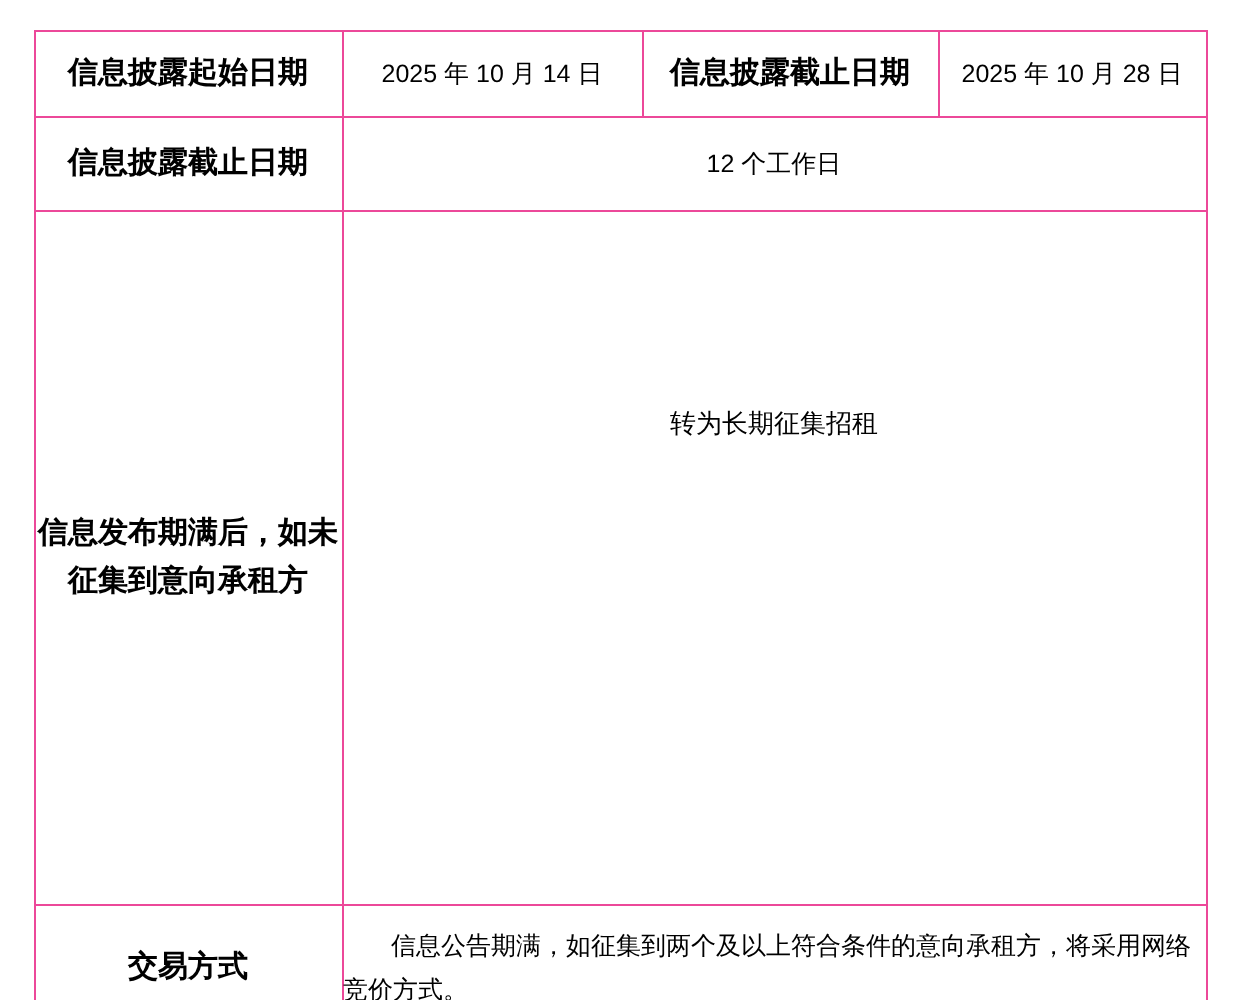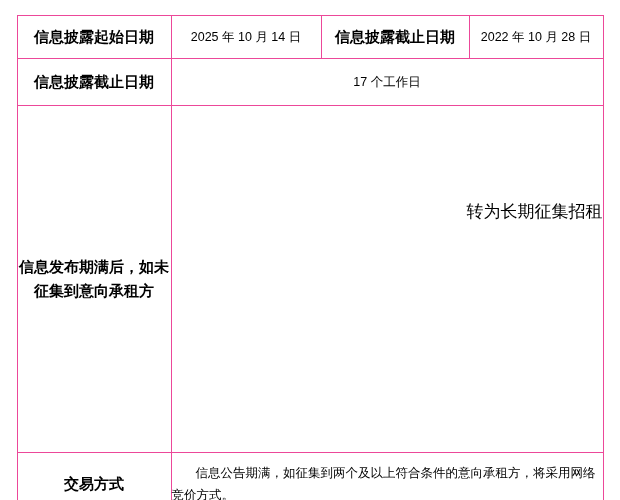--- a/index.html
+++ b/index.html
@@ -51,22 +51,22 @@
   }
   .val-center {
     font-family: "Liberation Sans", "DejaVu Sans", sans-serif;
     font-size: 12.5px;
     text-align: center;
     line-height: 20px;
     padding: 6px 4px;
   }
   .val-left {
     font-family: "Liberation Sans", "DejaVu Sans", sans-serif;
-    font-size: 17px;
-    text-align: right;
+    font-size: 13px;
+    text-align: center;
     line-height: 20px;
     padding: 6px 10px 6px 14px;
     margin-left: 24px;
   }
   .val-indent {
     font-family: "Liberation Sans", "DejaVu Sans", sans-serif;
     font-size: 12.5px;
     text-align: left;
     line-height: 22px;
     padding: 6px 14px 6px 10px;
@@ -93,25 +93,25 @@
       <col style="width:154px">
       <col style="width:150px">
       <col style="width:148px">
       <col style="width:134px">
     </colgroup>
     <tbody>
       <tr class="row-date">
         <td class="lbl">信息披露起始日期</td>
         <td class="val-center">2025 年 10 月 14 日</td>
         <td class="lbl">信息披露截止日期</td>
-        <td class="val-center">2022 年 10 月 28 日</td>
+        <td class="val-center">2025 年 10 月 28 日</td>
       </tr>
       <tr class="row-period">
         <td class="lbl">信息披露截止日期</td>
-        <td class="val-center" colspan="3">17 个工作日</td>
+        <td class="val-center" colspan="3">12 个工作日</td>
       </tr>
       <tr class="row-unrented">
         <td class="lbl cell-label-tall">信息发布期满后，如未征集到意向承租方</td>
         <td class="val-left" colspan="3">转为长期征集招租</td>
       </tr>
       <tr class="row-mode">
         <td class="lbl">交易方式</td>
         <td class="val-indent" colspan="3">信息公告期满，如征集到两个及以上符合条件的意向承租方，将采用网络竞价方式。</td>
       </tr>
 

